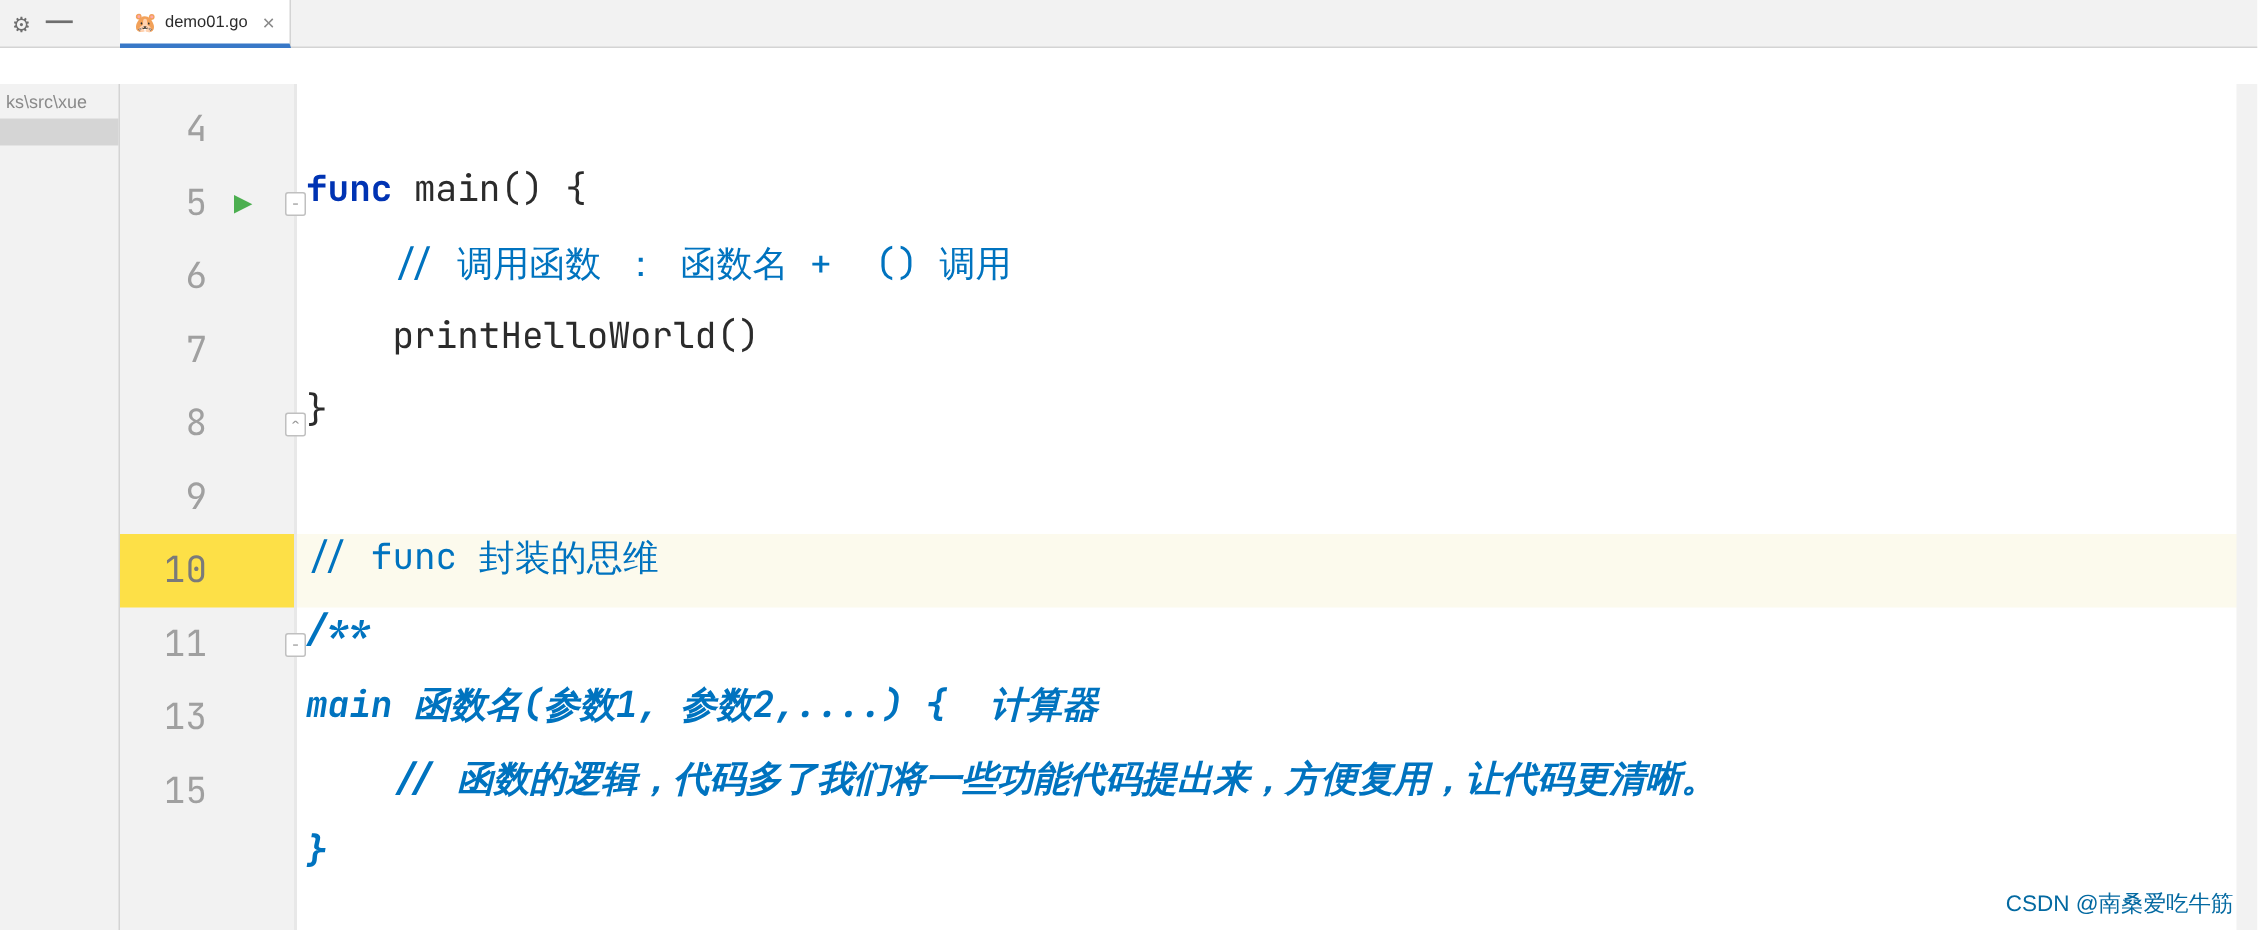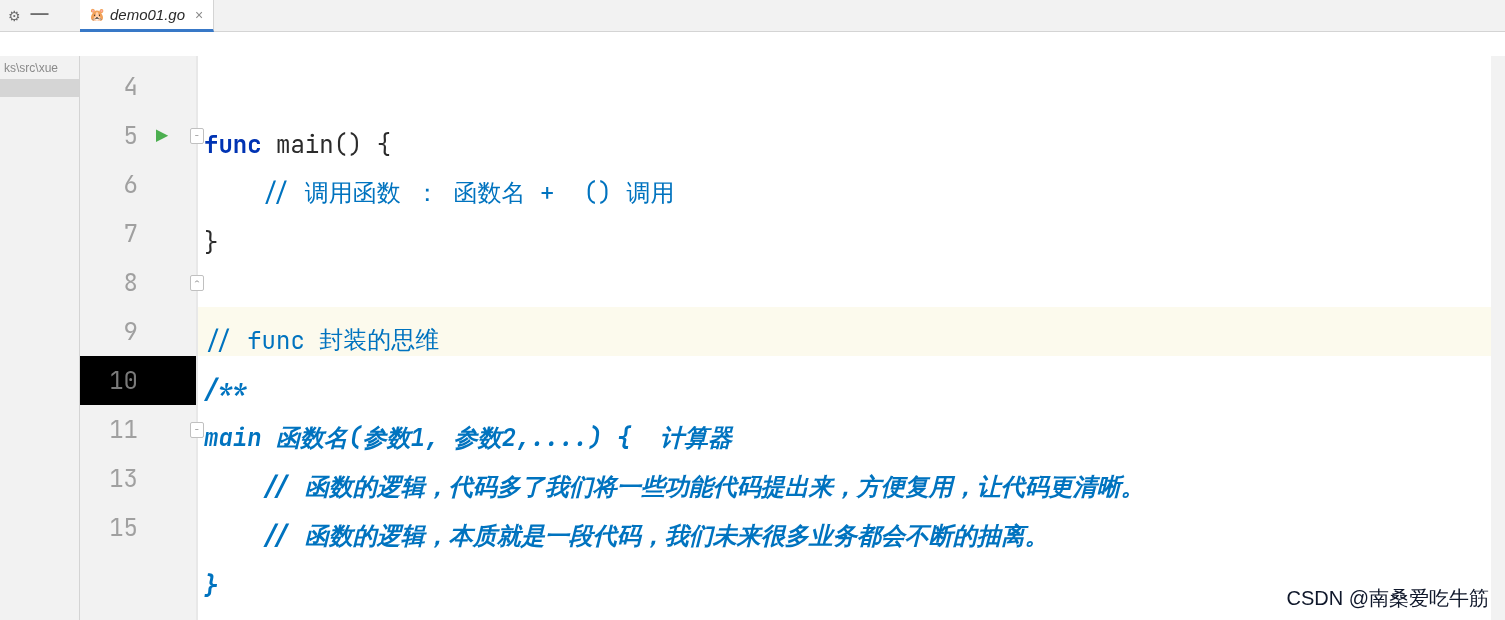--- a/index.html
+++ b/index.html
@@ -37,21 +37,21 @@
     border-right: 1px solid #d4d4d4;
     border-bottom: 3px solid #3878c7;
     gap: 6px;
   }
   .tab-icon {
     width: 14px; height: 14px;
     display: flex; align-items: center; justify-content: center;
     color: #4b9fd5;
     font-size: 13px;
   }
-  .tab-label { color: #2b2b2b; font-size: 15px; font-style: italic; }
+  .tab-label { color: #2b2b2b; font-size: 11px; }
   .tab-close { color: #8a8a8a; font-size: 14px; padding-left: 4px; }
   .main {
     display: flex;
     height: calc(100% - 32px);
     margin-top: 24px;
   }
   .sidebar {
     width: 80px;
     background: #f2f2f2;
     border-right: 1px solid #d4d4d4;
@@ -80,21 +80,21 @@
   }
   .gutter-row {
     height: 49px;
     display: flex;
     align-items: center;
     justify-content: flex-end;
     color: #a0a0a0;
     padding-right: 58px;
     position: relative;
   }
-  .gutter-row.current { background: #000000; color: #7a7a7a; }
+  .gutter-row.current { background: #fde047; color: #7a7a7a; }
   .run-icon {
     position: absolute;
     right: 28px;
     color: #4caf50;
     font-size: 20px;
   }
   .fold-icon {
     position: absolute;
     right: -8px;
     width: 14px; height: 16px;
@@ -107,42 +107,42 @@
     z-index: 2;
   }
   .code {
     flex: 1;
     padding-top: 6px;
     position: relative;
   }
   .code-row {
     height: 49px;
     display: flex;
-    align-items: flex-end;
+    align-items: flex-start;
     white-space: pre;
     padding-left: 6px;
     color: #2b2b2b;
   }
   .code-row.current { background: #fcfaed; }
   .kw { color: #0033b3; font-weight: bold; }
   .comment { color: #0073bf; font-weight: normal; }
   .comment-it { color: #0073bf; font-weight: bold; font-style: italic; }
   .scrollbar-marker {
     position: absolute;
     right: 0; top: 0;
     width: 14px;
     height: 100%;
     background: #f2f2f2;
   }
   .watermark {
     position: absolute;
     right: 16px;
     bottom: 8px;
-    color: #0f172a;
-    font-size: 20px;
+    color: #0369a1;
+    font-size: 15px;
     font-family: "Microsoft YaHei", sans-serif;
     pointer-events: none;
   }
 </style>
 </head>
 <body>
 
 <div class="top-bar">
   <div class="top-bar-left">
     <span class="gear-icon">⚙</span>
@@ -170,26 +170,26 @@
         <div class="gutter-row">9</div>
         <div class="gutter-row current">10</div>
         <div class="gutter-row">11<span class="fold-icon">−</span></div>
         <div class="gutter-row">13</div>
         <div class="gutter-row">15</div>
       </div>
     <div class="code" id="code">
         <div class="code-row"></div>
         <div class="code-row"><span class="kw">func</span><span> main() {</span></div>
         <div class="code-row"><span>    </span><span class="comment">// 调用函数 ： 函数名 +  () 调用</span></div>
+        <div class="code-row"><span>    printHelloWorld()</span></div>
         <div class="code-row"><span>}</span></div>
         <div class="code-row"></div>
         <div class="code-row current"><span class="comment">// </span><span class="comment">func</span><span class="comment"> 封装的思维</span></div>
         <div class="code-row"><span class="comment-it">/**</span></div>
         <div class="code-row"><span class="comment-it">main 函数名(参数1, 参数2,....) {  计算器</span></div>
         <div class="code-row"><span class="comment-it">    // 函数的逻辑，代码多了我们将一些功能代码提出来，方便复用，让代码更清晰。</span></div>
-        <div class="code-row"><span class="comment-it">    // 函数的逻辑，本质就是一段代码，我们未来很多业务都会不断的抽离。</span></div>
         <div class="code-row"><span class="comment-it">}</span></div>
       </div>
     <div class="scrollbar-marker"></div>
   </div>
 </div>
 
 <div class="watermark">CSDN @南桑爱吃牛筋</div>
 
 </body></html>

